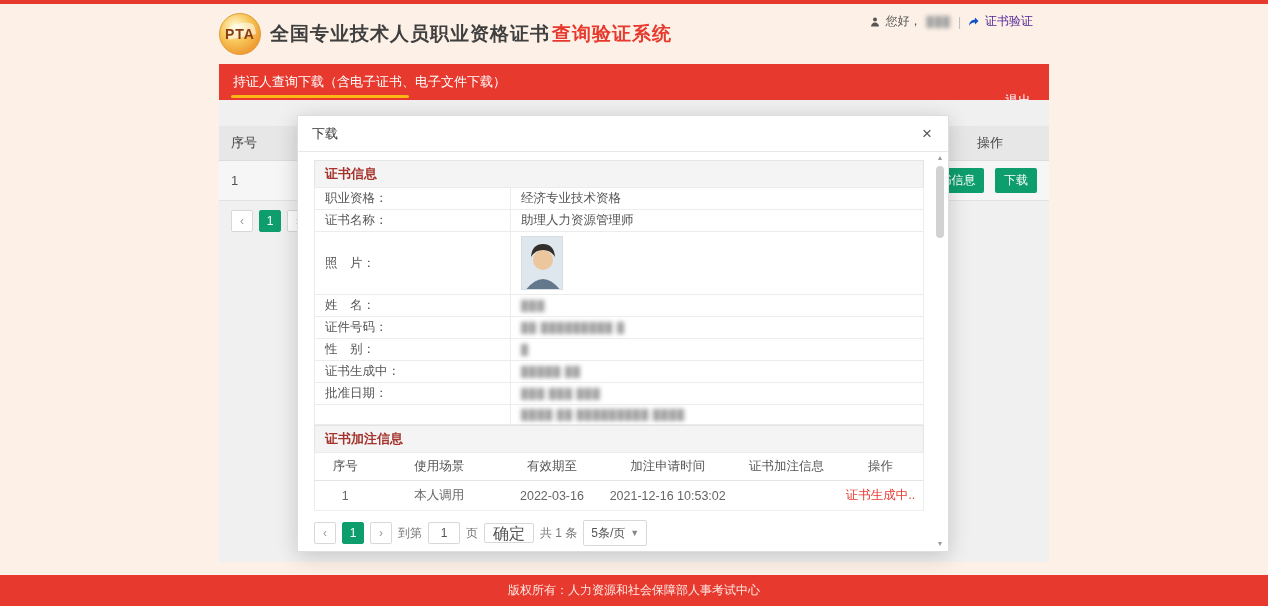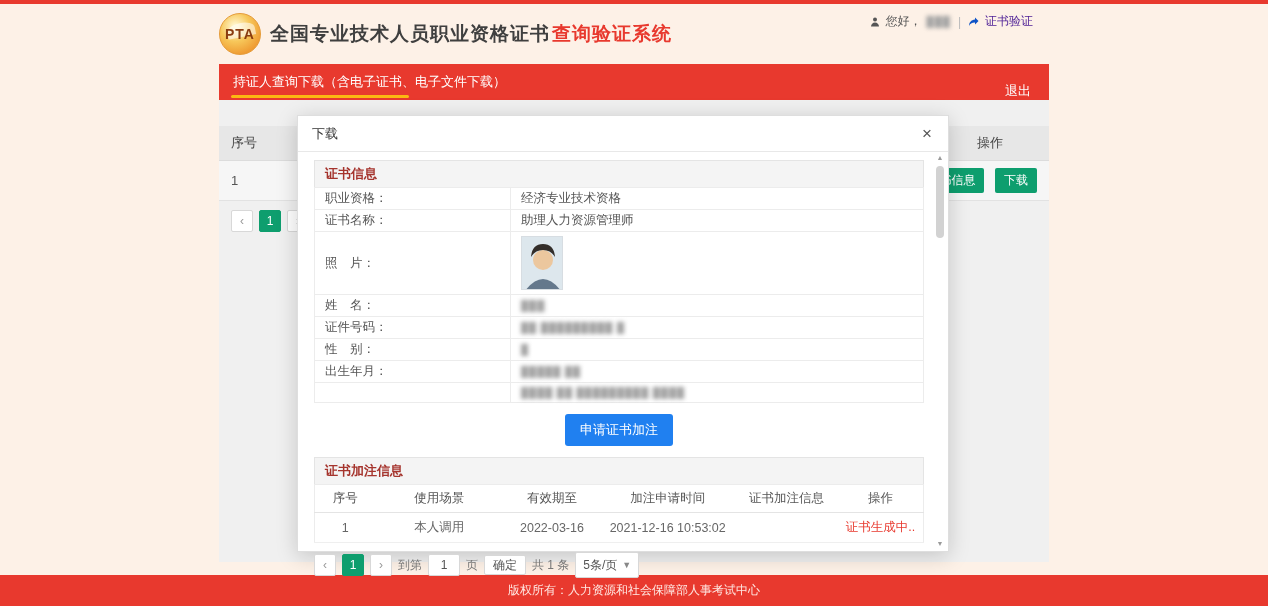--- a/index.html
+++ b/index.html
@@ -29,21 +29,21 @@
   .title { font-size: 19px; font-weight: bold; color: #3f3f3f; letter-spacing: 1px; white-space: nowrap; }
   .title .accent { color: #e8392e; margin-left: 2px; }
   .user-area { position: absolute; right: 16px; top: 9px; font-size: 12px; color: #555;
     display: flex; align-items: center; gap: 5px; white-space: nowrap; }
   .user-area .sep { color: #bbb; margin: 0 2px; }
   .user-area .link { color: #4c1d95; cursor: pointer; text-decoration: none; }
   .masked { filter: blur(2px); color: #a3a3a3; font-size: 10px; letter-spacing: 1px; }
 
   
   .nav { height: 36px; background: #e8392e; display: flex; justify-content: space-between;
-    align-items: flex-end; color: #fff; font-size: 13px; }
+    align-items: flex-start; color: #fff; font-size: 13px; }
   .nav-tab { position: relative; height: 100%; display: flex; align-items: center; padding: 0 14px; cursor: pointer; }
   .nav-tab .underline { position: absolute; left: 12px; bottom: 2px; width: 178px; height: 3px;
     background: #fcb712; border-radius: 2px; }
   .logout { padding: 0 18px; cursor: pointer; margin-top: 28px; }
 
   
   .panel { position: relative; height: 462px; background: #f0f0f0; padding-top: 26px; }
   .list-head { display: flex; justify-content: space-between; background: #e7e7e7;
     padding: 8px 12px; font-size: 13px; color: #444; border-bottom: 1px solid #dcdcdc; }
   .list-head .col-action { padding-right: 34px; }
@@ -81,21 +81,21 @@
   .annot-table { width: 100%; border-collapse: collapse; font-size: 12.5px; color: #666;
     text-align: center; border: 1px solid #ececec; table-layout: fixed; }
   .annot-table th { font-weight: normal; color: #555; padding: 5px 3px; border-bottom: 1px solid #e4e4e4; }
   .annot-table td { padding: 6px 3px; border-bottom: 1px solid #efefef; }
   .red-link { color: #e8392e; cursor: pointer; }
 
   .modal-pager { display: flex; align-items: center; gap: 6px; padding: 9px 0 2px; font-size: 12px; color: #777; }
   .goto-input { width: 32px; height: 22px; border: 1px solid #d8d8d8; text-align: center;
     font-size: 12px; color: #555; font-family: inherit; border-radius: 2px; }
   .confirm-btn { height: 20px; border: 1px solid #d8d8d8; background: #fff; padding: 0 8px;
-    font-size: 12px; color: #555; cursor: pointer; border-radius: 2px; font-family: inherit; }
+    font-size: 16px; color: #555; cursor: pointer; border-radius: 2px; font-family: inherit; }
   .per-page { height: 22px; border: 1px solid #d8d8d8; background: #fff; padding: 12px 7px;
     display: flex; align-items: center; gap: 5px; font-size: 12px; color: #555;
     cursor: pointer; border-radius: 2px; }
   .per-page .caret { font-size: 9px; color: #888; }
 
   
   .scrollbar { position: absolute; right: 2px; top: 38px; bottom: 4px; width: 12px; }
   .sb-arrow { position: absolute; left: 0; width: 12px; text-align: center; font-size: 7px; color: #9a9a9a; cursor: pointer; }
   .sb-arrow.up { top: 0; }
   .sb-arrow.down { bottom: 0; }
@@ -202,31 +202,34 @@
             </tr>
             <tr>
               <td class="lbl">证件号码：</td>
               <td><span class="masked">██ █████████ █</span></td>
             </tr>
             <tr>
               <td class="lbl">性　别：</td>
               <td><span class="masked">█</span></td>
             </tr>
             <tr>
-              <td class="lbl">出生年月：</td>
+              <td class="lbl">证书生成中：</td>
               <td><span class="masked">█████ ██</span></td>
+            </tr>
+            <tr>
+              <td class="lbl">批准日期：</td>
+              <td><span class="masked">███ ███ ███</span></td>
             </tr>
             <tr>
               <td class="lbl"></td>
               <td><span class="masked">████ ██ █████████ ████</span></td>
             </tr>
           </tbody>
             </table>
 
-          <button class="blue-btn">申请证书加注</button>
 
           <div class="section-bar">证书加注信息</div>
 
           <table class="annot-table">
             <colgroup>
               <col style="width:10%">
                 <col style="width:21%">
                 <col style="width:16%">
               <col style="width:22%">
                 <col style="width:17%">

